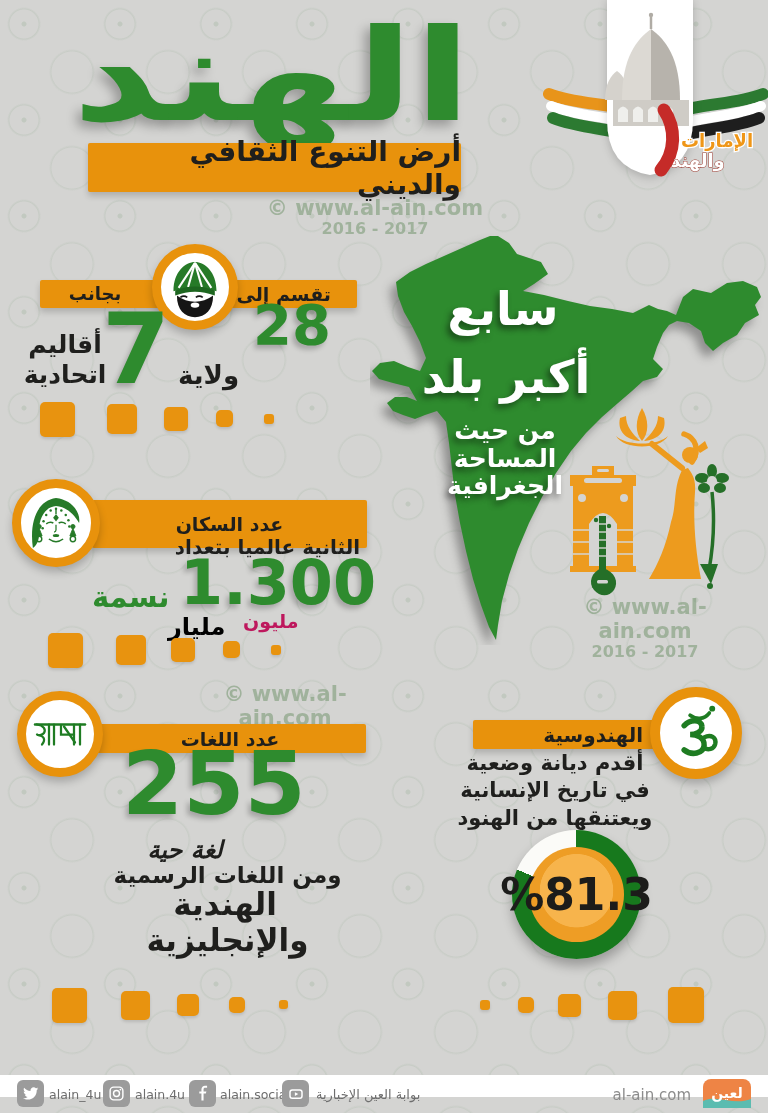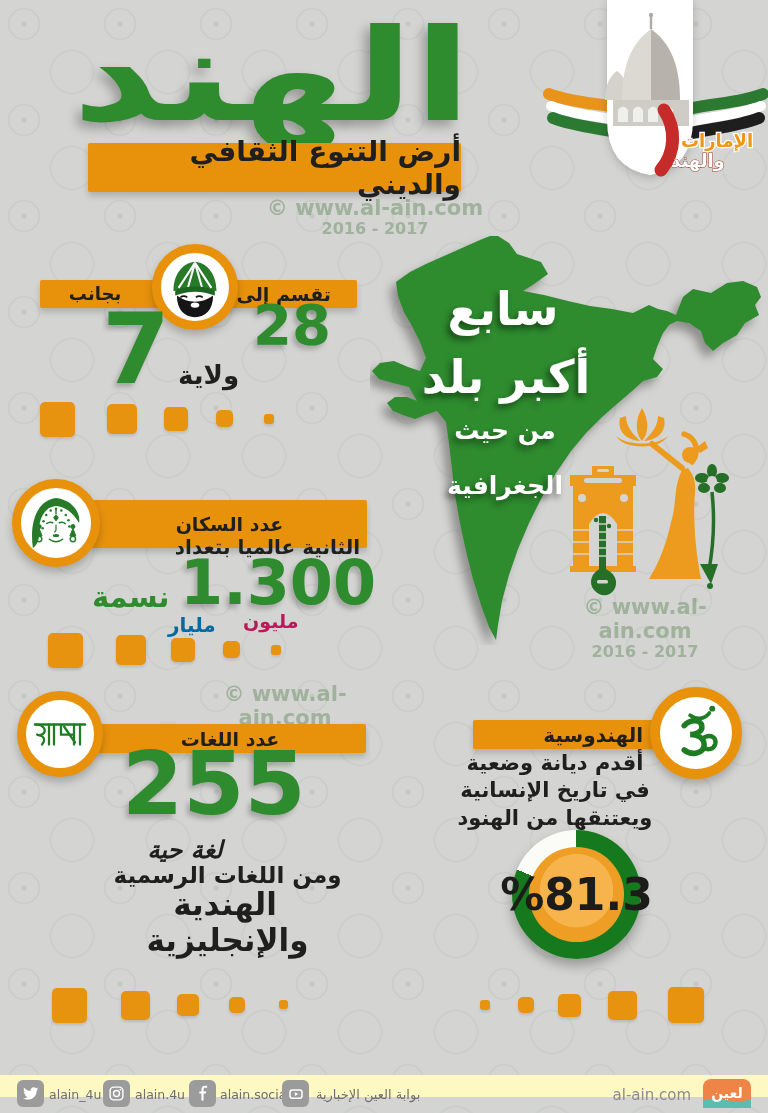--- a/index.html
+++ b/index.html
@@ -46,21 +46,21 @@
     background:conic-gradient(#17791d 0deg 292.7deg,#fbfbf8 292.7deg 360deg);
     box-shadow:0 7px 12px rgba(0,0,0,.28);
   }
   .donut-inner{
     position:absolute;left:17px;top:17px;width:95px;height:95px;border-radius:50%;
     background:radial-gradient(circle at 50% 46%, #f7b44c 0 52%, #ee9d25 53% 100%);
     display:flex;align-items:center;justify-content:center;
   }
   .donut-label{direction:ltr;font-weight:bold;font-size:44px;color:#1c1c1a;text-align:right;}
   footer{
-    position:absolute;left:0;right:0;top:1075px;height:22px;background:#fef9c3;
+    position:absolute;left:0;right:0;top:1075px;height:22px;background:#ffffff;
   }
   .soc-box{position:absolute;top:5px;width:27px;height:27px;background:#9b9b9b;border-radius:6px;
     display:flex;align-items:center;justify-content:center;}
   .soc-label{position:absolute;top:12px;font-size:12.5px;color:#6e6e6e;white-space:nowrap;}
   .sr-only{position:absolute;width:1px;height:1px;overflow:hidden;clip:rect(0 0 0 0);white-space:nowrap;}
   .subtitle-bar{display:flex;align-items:center;justify-content:center;}
 </style>
 </head>
 <body>
 
@@ -135,20 +135,24 @@
       <path d="M27,48 q4,-3 8,0" stroke="#151515" stroke-width="2" fill="none" transform="translate(10,0)"></path>
       <path d="M15,46 C15,63 24,71 36,71 C48,71 57,63 57,46 C50,51 44,53 36,53 C28,53 22,51 15,46 Z" fill="#151515"></path>
       <ellipse cx="36" cy="57" rx="5" ry="3" fill="#ffffff"></ellipse>
     </svg>
   </div>
 
   <div class="abs num" style="left:228px;top:297px;font-size:56px;margin-left:25px;">28</div>
   <div class="abs ar blk" style="left:178px;top:360px;font-size:26px;">ولاية</div>
 
   <div class="abs num" style="left:102px;top:300px;font-size:98px;">7</div>
+  <div class="abs ar blk" style="left:20px;top:330px;width:90px;text-align:center;font-size:25px;line-height:1.2;">
+    <div>أقاليم</div>
+    <div>اتحادية</div>
+  </div>
 
   <div>
     <div class="sq" style="left:40px;top:402px;width:35px;height:35px;"></div>
     <div class="sq" style="left:107px;top:404px;width:30px;height:30px;"></div>
     <div class="sq" style="left:164px;top:407px;width:24px;height:24px;"></div>
     <div class="sq" style="left:216px;top:410px;width:17px;height:17px;"></div>
     <div class="sq" style="left:264px;top:414px;width:10px;height:10px;border-radius:3px;"></div>
   </div>
 
   <div class="abs mapwrap" style="left:370px;top:230px;width:398px;height:415px;">
@@ -224,20 +228,21 @@
         </g>
         <path d="M342,262 C345,290 343,318 339,340" stroke="#256f28" stroke-width="3.5" fill="none"></path>
         <path d="M330,334 L348,334 L341,354 Z"></path>
         <circle cx="340" cy="356" r="3"></circle>
       </g>
     </svg>
 
     <div class="abs map-claim ar" style="left:33px;top:52px;width:200px;font-size:46px;">سابع</div>
     <div class="abs map-claim ar" style="left:30px;top:120px;width:212px;font-size:46px;">أكبر بلد</div>
     <div class="abs map-claim ar" style="left:40px;top:186px;width:190px;font-size:25px;">من حيث</div>
+    <div class="abs map-claim ar" style="left:40px;top:214px;width:190px;font-size:25px;">المساحة</div>
     <div class="abs map-claim ar" style="left:40px;top:241px;width:190px;font-size:25px;">الجغرافية</div>
   </div>
 
   <div class="abs wm" style="left:545px;top:595px;width:200px;">
     <div class="l1">© www.al-ain.com</div>
     <div class="l2">2016 - 2017</div>
   </div>
 
   <div class="abs banner" style="left:92px;top:500px;width:275px;height:48px;display:flex;align-items:center;justify-content:center;">
     <span class="ar btxt" style="font-size:19px;">عدد السكان</span>
@@ -273,21 +278,21 @@
           <circle cx="55" cy="54" r="3" fill="none" stroke-width="1.6"></circle>
       </g>
     </svg>
   </div>
 
   <div class="abs ar blk" style="left:105px;top:535px;width:255px;text-align:right;font-size:20px;">الثانية عالميا بتعداد</div>
 
   <div class="abs num" style="left:180px;top:552px;font-size:62px;direction:ltr;">1.300</div>
   <div class="abs ar num" style="left:92px;top:583px;font-size:29px;text-shadow:none;">نسمة</div>
   <div class="abs ar" style="left:243px;top:610px;font-size:19px;font-weight:bold;color:#be185d;">مليون</div>
-  <div class="abs ar" style="left:168px;top:613px;font-size:20px;font-weight:bold;color:#0369a1;">مليار</div>
+  <div class="abs ar" style="left:168px;top:613px;font-size:24px;font-weight:bold;color:#000000;">مليار</div>
 
   <div>
     <div class="sq" style="left:48px;top:633px;width:35px;height:35px;"></div>
     <div class="sq" style="left:116px;top:635px;width:30px;height:30px;"></div>
     <div class="sq" style="left:171px;top:638px;width:24px;height:24px;"></div>
     <div class="sq" style="left:223px;top:641px;width:17px;height:17px;"></div>
     <div class="sq" style="left:271px;top:645px;width:10px;height:10px;border-radius:3px;"></div>
   </div>
 
   <div class="abs wm" style="left:185px;top:682px;width:200px;">

